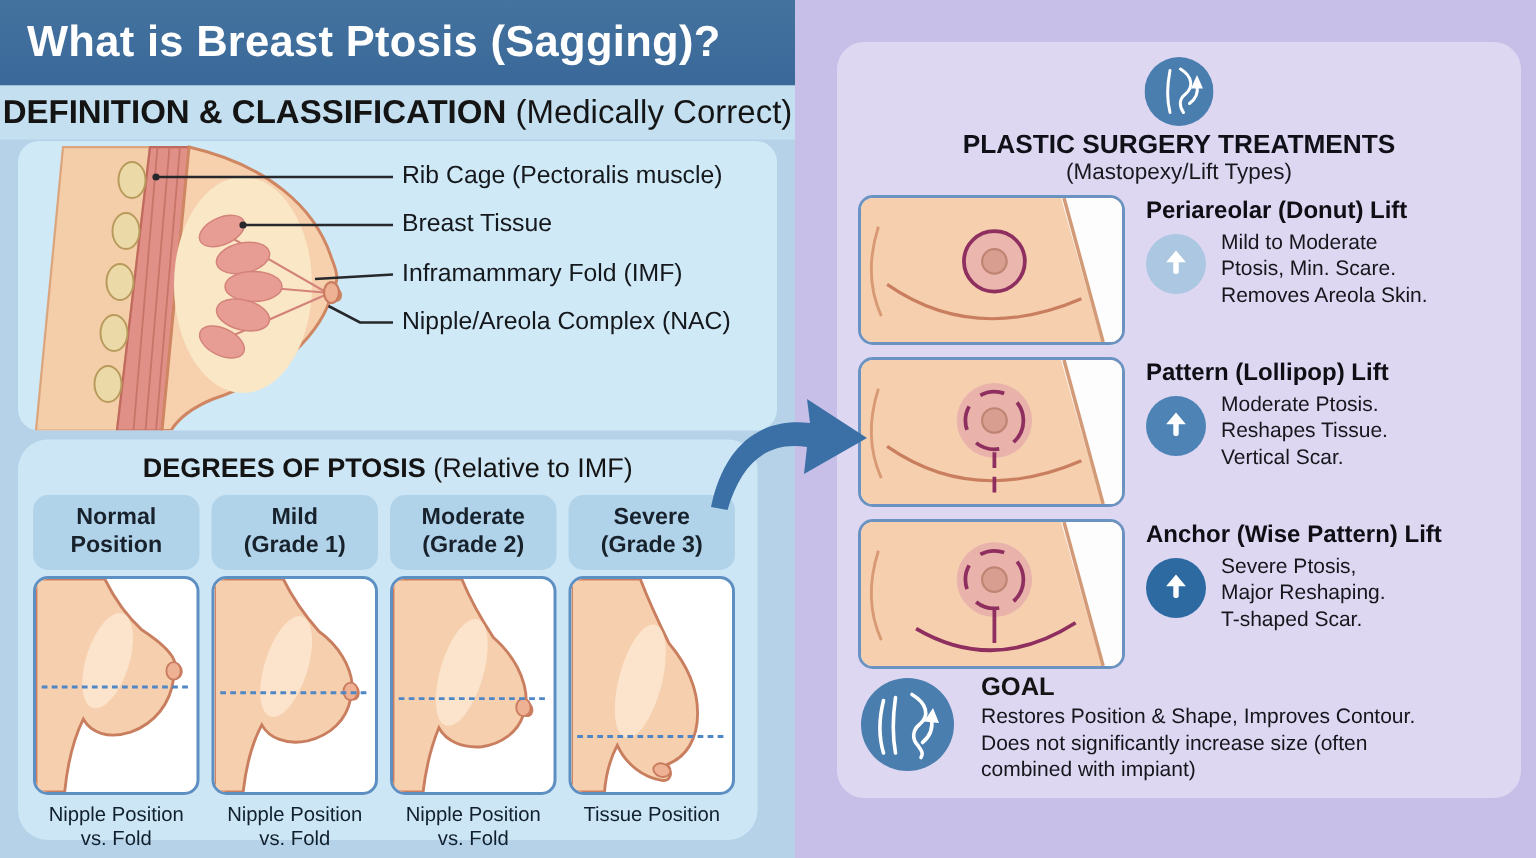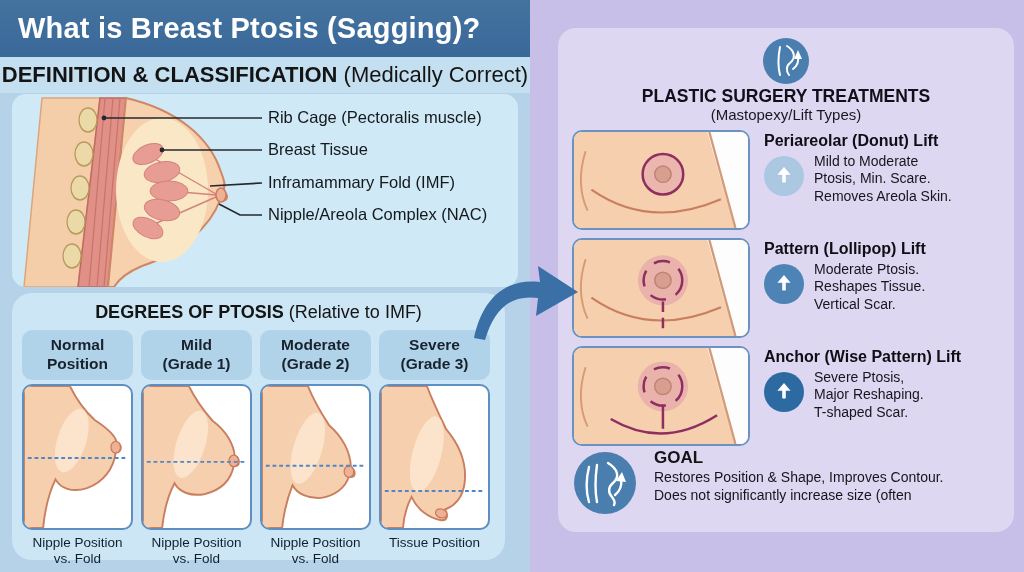--- a/index.html
+++ b/index.html
@@ -320,19 +320,20 @@
             <path d="M23,13 C21,27 21,39 23,50"></path>
             <path d="M34,11 C44,17 46,25 39,31 C34,35 34,41 38,45 C40,48 42,50 40,53"></path>
             <path d="M41,43 C46,39 48,33 47,27"></path>
           </g>
           <path d="M42,29 L52,30 L48,20 Z" fill="#ffffff"></path>
         </svg>
         <div class="goal-text">
           <div class="goal-title">GOAL</div>
           <div class="goal-line">Restores Position &amp; Shape, Improves Contour.</div>
           <div class="goal-line">Does not significantly increase size (often</div>
+          <div class="goal-line">combined with impiant)</div>
         </div>
       </div>
     </div>
 
   </div>
 
 </div>
 
 </body></html>

